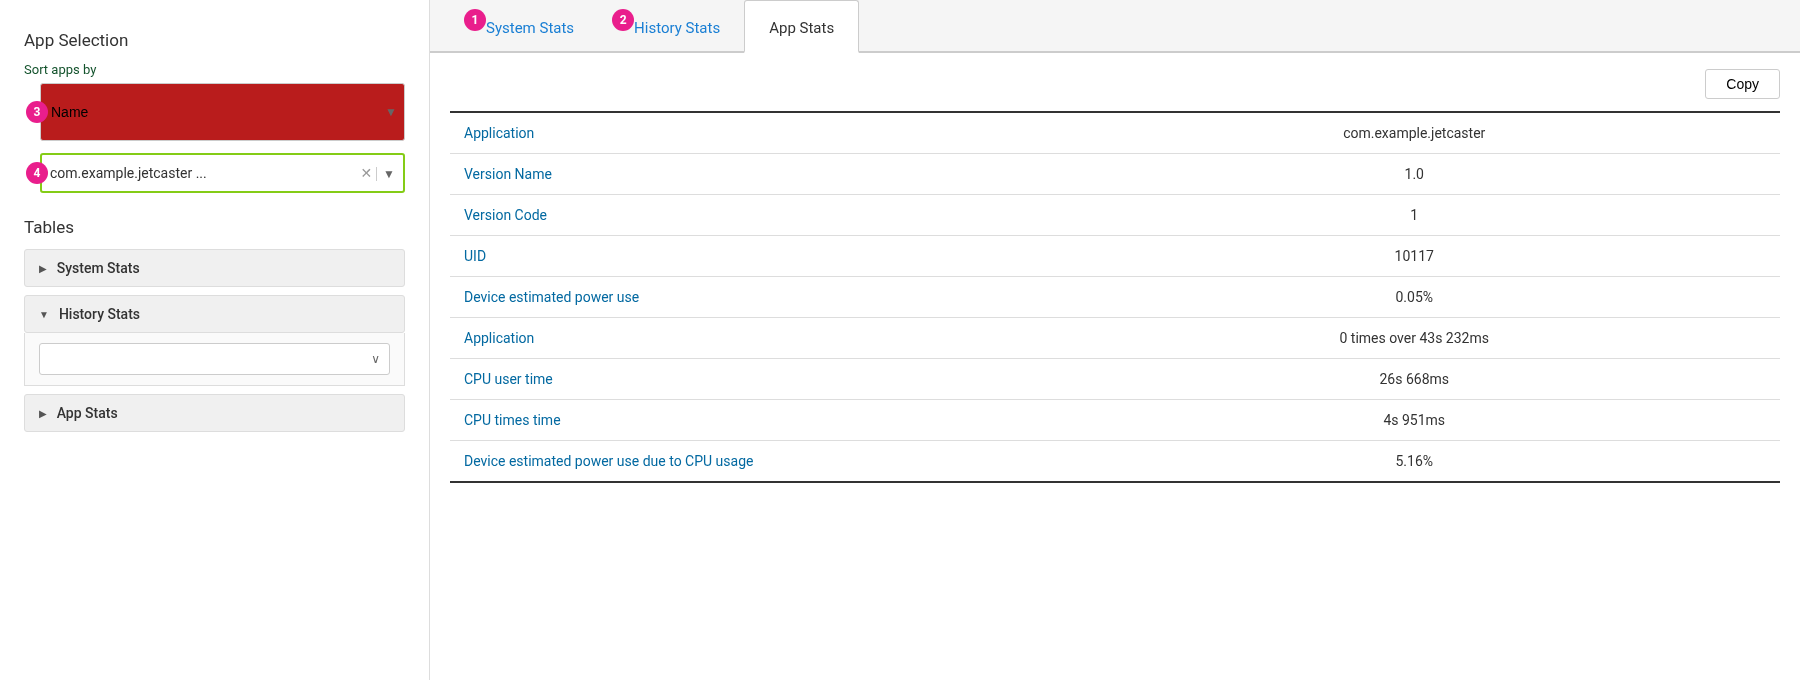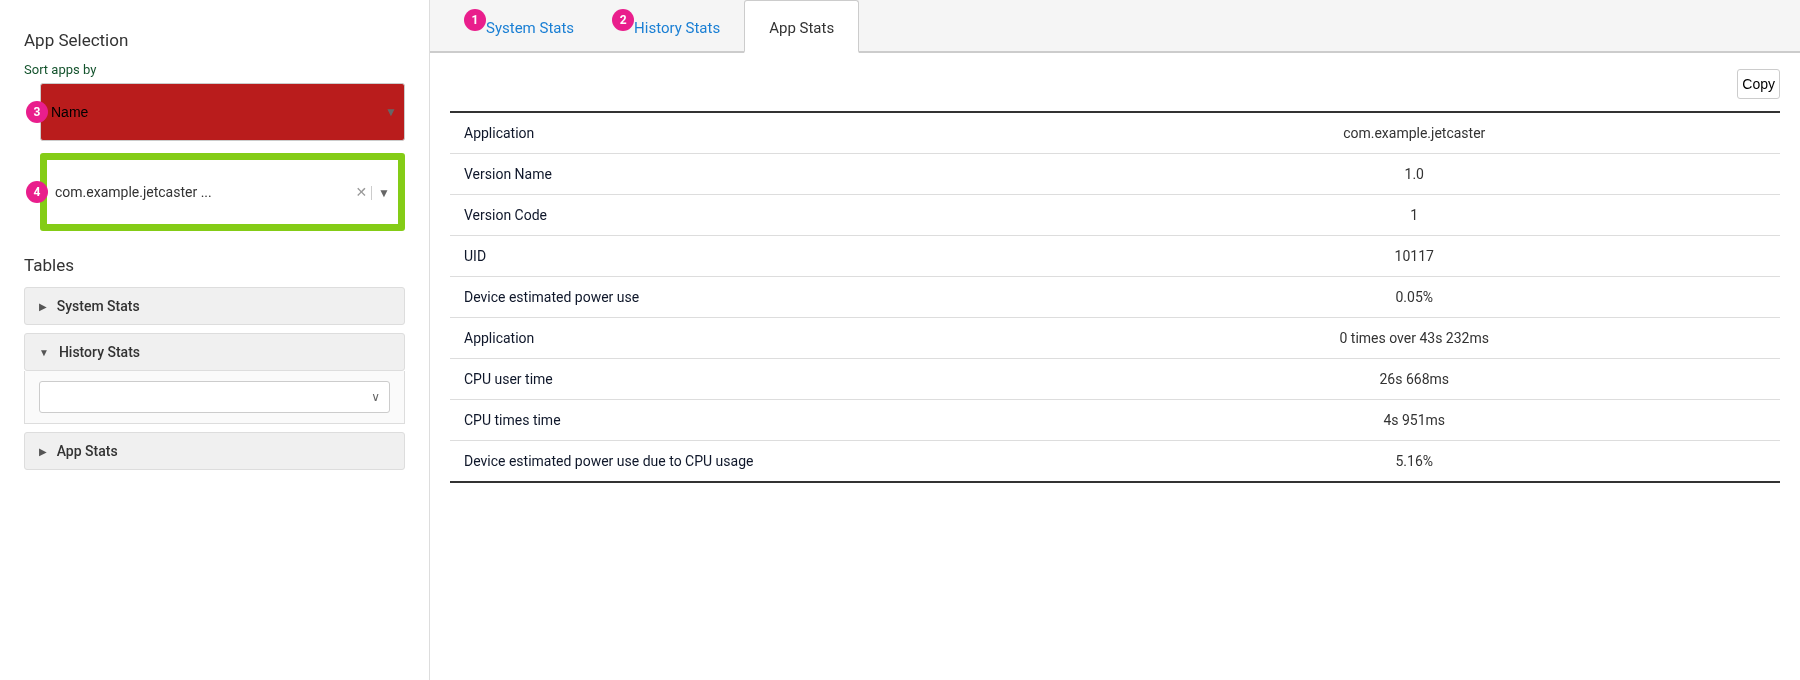--- a/index.html
+++ b/index.html
@@ -85,24 +85,24 @@
     .app-select-row {
       position: relative;
       display: flex;
       align-items: center;
       margin-bottom: 24px;
     }
     .app-select-inner {
       display: flex;
       align-items: flex-end;
       width: 100%;
-      border: 7px solid #84cc16;
+      border: 2px solid #84cc16;
       border-radius: 3px;
       background: #fff;
-      padding: 24px 8px;
+      padding: 10px 8px;
     }
     .app-select-text {
       flex: 1;
       font-size: 14px;
       color: #333;
     }
     .app-select-clear {
       color: #999;
       cursor: pointer;
       margin-right: 4px;
@@ -231,21 +231,21 @@
     .stats-area {
       flex: 1;
       padding: 16px 20px;
     }
     .copy-row {
       display: flex;
       justify-content: flex-end;
       margin-bottom: 12px;
     }
     .copy-button {
-      padding: 6px 4px;
+      padding: 6px 20px;
       border: 1px solid #ccc;
       background: #fff;
       border-radius: 3px;
       font-size: 14px;
       cursor: pointer;
     }
 
     .stats-table {
       width: 100%;
       border-collapse: collapse;
@@ -253,21 +253,21 @@
     }
     .stats-table tr {
       border-bottom: 1px solid #ddd;
     }
     .stats-table td {
       padding: 12px 14px;
       font-size: 14px;
       vertical-align: middle;
     }
     .stats-table td:first-child {
-      color: #0f172a;
+      color: #0369a1;
       width: 45%;
       font-weight: 400;
     }
     .stats-table td:last-child {
       color: #333;
       text-align: center;
     }
     .stats-table tr:last-child {
       border-bottom: 2px solid #333;
     }

